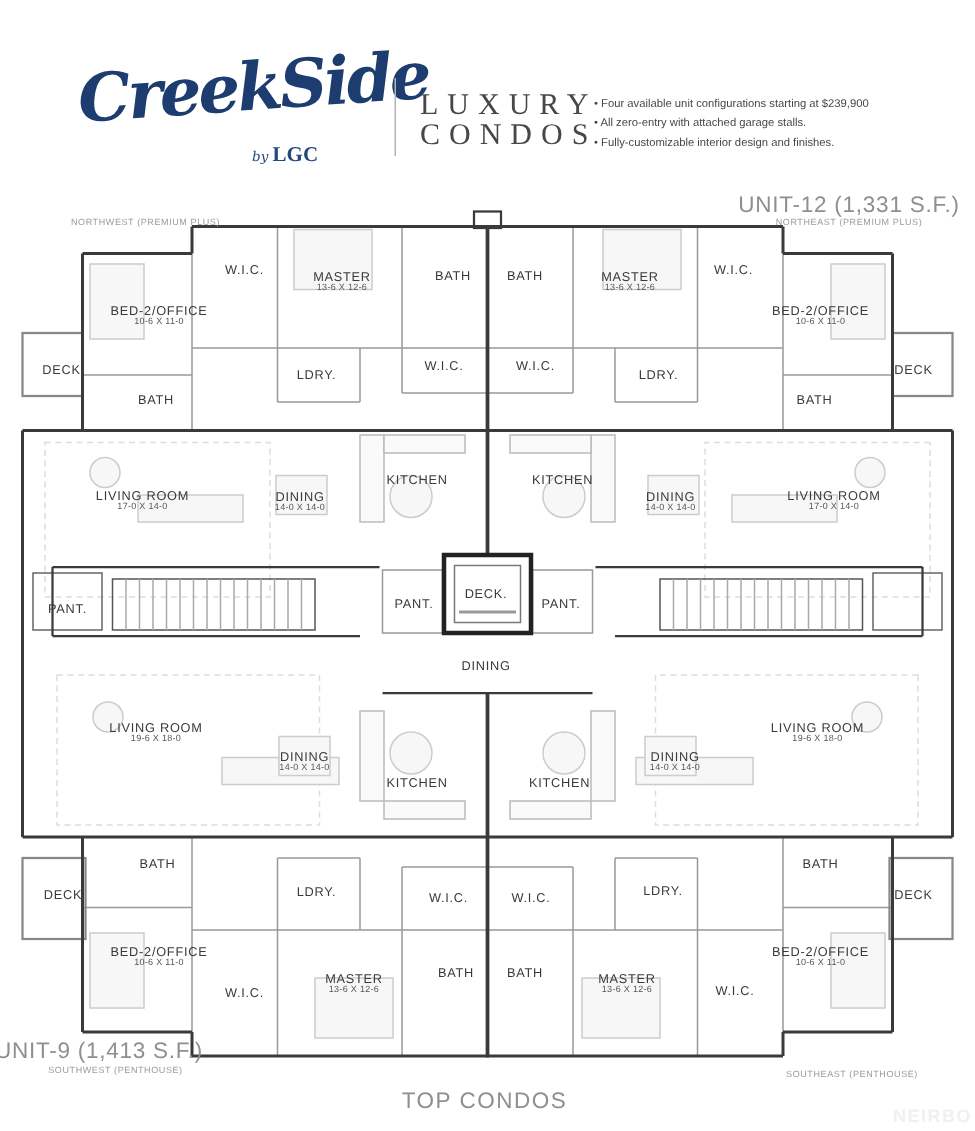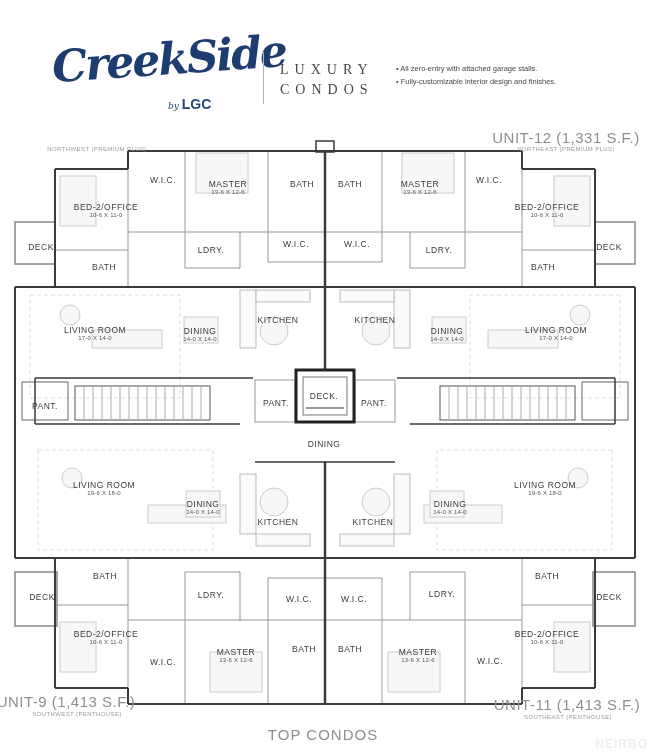--- a/index.html
+++ b/index.html
@@ -4,25 +4,25 @@
 <style>
   html,body{margin:0;padding:0;background:#fff;}
   .page{position:relative;width:650px;height:754px;background:#ffffff;overflow:hidden;
         font-family:"Liberation Sans",sans-serif;}
   
   .logo-main{position:absolute;left:52px;top:38px;width:210px;text-align:center;
     font-family:"DejaVu Serif",serif;font-style:italic;font-weight:bold;font-size:44px;
     color:#1d3c6f;transform:rotate(-4deg);letter-spacing:-2px;line-height:1;}
   .logo-by{position:absolute;left:168px;top:96px;color:#24487e;font-size:9px;font-style:italic;
     font-family:"DejaVu Serif",serif;}
-  .logo-lgc{font-family:Liberation Sans, sans-serif;font-style:normal;font-weight:bold;
+  .logo-lgc{font-family:Liberation Serif, serif;font-style:normal;font-weight:bold;
     font-size:14px;letter-spacing:0px;}
   .hdr-divider{position:absolute;left:263px;top:52px;width:1px;height:52px;background:#b5b5b5;}
   .tagline{position:absolute;left:280px;top:60px;font-family:"Liberation Serif",serif;
-    font-size:14px;letter-spacing:6px;color:#474747;line-height:20px;}
+    font-size:20px;letter-spacing:6px;color:#474747;line-height:20px;}
   .bullets{position:absolute;left:396px;top:62px;margin:0;padding:0;list-style:none;
     font-size:7.5px;color:#474747;line-height:13px;}
   .bullets li::before{content:"• ";}
   
   .unit-title{position:absolute;transform:translate(-50%,-50%);white-space:nowrap;
     font-size:15px;color:#8f8f8f;letter-spacing:0.5px;}
   .unit-sub{position:absolute;transform:translate(-50%,-50%);white-space:nowrap;
     font-size:6px;color:#9a9a9a;letter-spacing:0.4px;}
   .floor-label{position:absolute;transform:translate(-50%,-50%);white-space:nowrap;
     font-size:15px;color:#8f8f8f;letter-spacing:1px;}
@@ -44,20 +44,21 @@
   <div class="logo-by">
     <span>by</span>
     <span class="logo-lgc">LGC</span>
   </div>
   <div class="hdr-divider"></div>
   <div class="tagline">
     <div>LUXURY</div>
     <div>CONDOS</div>
   </div>
   <ul class="bullets">
+    <li>Four available unit configurations starting at $239,900</li>
     <li>All zero-entry with attached garage stalls.</li>
     <li>Fully-customizable interior design and finishes.</li>
   </ul>
 
   <svg class="plan" width="650" height="754" viewBox="0 0 650 754">
     <defs>
       <g id="halfplan">
 
         <g stroke="#ddd" stroke-width="1" fill="none" stroke-dasharray="4 3">
           <rect x="30" y="295" width="150" height="103"></rect>
@@ -151,21 +152,20 @@
       <rect x="303" y="377" width="44" height="38" stroke="#777" stroke-width="1"></rect>
       <path d="M306,408 H344" stroke="#999" stroke-width="2"></path>
     </g>
   </svg>
 
   <div class="unit-sub" style="left:97px;top:149px">NORTHWEST (PREMIUM PLUS)</div>
   <div class="unit-title" style="left:566px;top:137px">UNIT-12 (1,331 S.F.)</div>
   <div class="unit-sub" style="left:566px;top:149px">NORTHEAST (PREMIUM PLUS)</div>
   <div class="unit-title" style="left:66px;top:701px">UNIT-9 (1,413 S.F.)</div>
   <div class="unit-sub" style="left:77px;top:714px">SOUTHWEST (PENTHOUSE)</div>
-  <div class="unit-title" style="left:567px;top:704px">UNIT-11 (1,413 S.F.)</div>
   <div class="unit-sub" style="left:568px;top:717px">SOUTHEAST (PENTHOUSE)</div>
 
   <div class="room" style="left:163px;top:180px">
       <span class="rname">W.I.C.</span>
     </div>
   <div class="room" style="left:228px;top:188px">
       <span class="rname">MASTER</span>
       <span class="rdim">13-6 X 12-6</span>
     </div>
   <div class="room" style="left:302px;top:184px">

